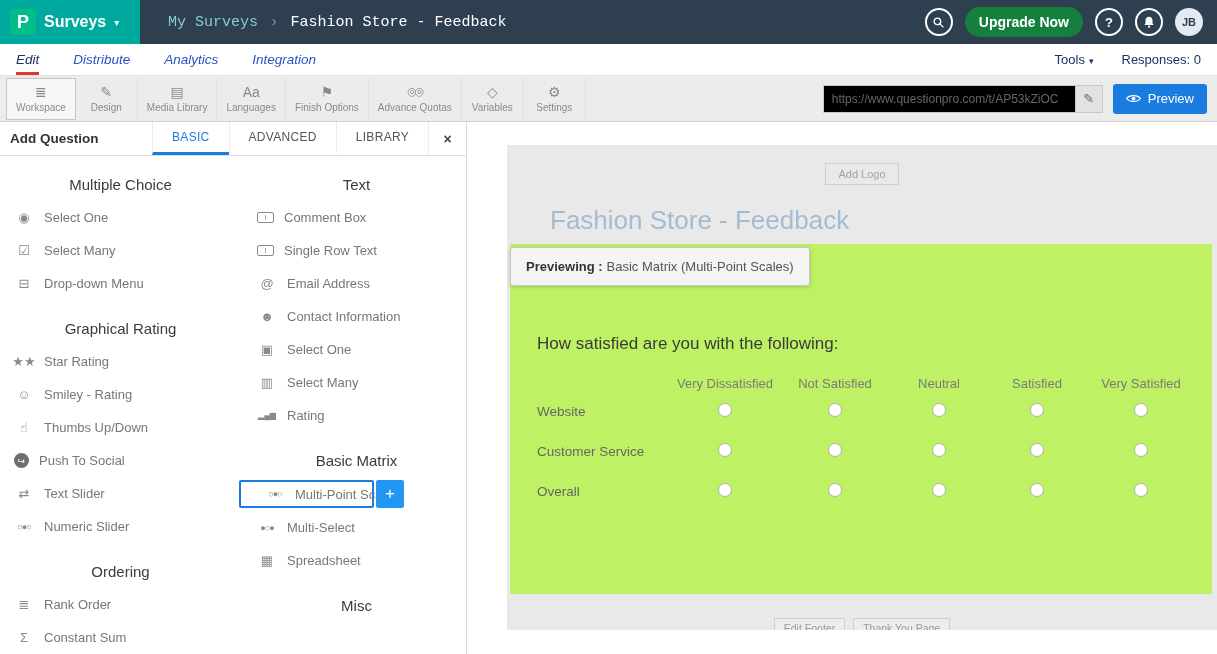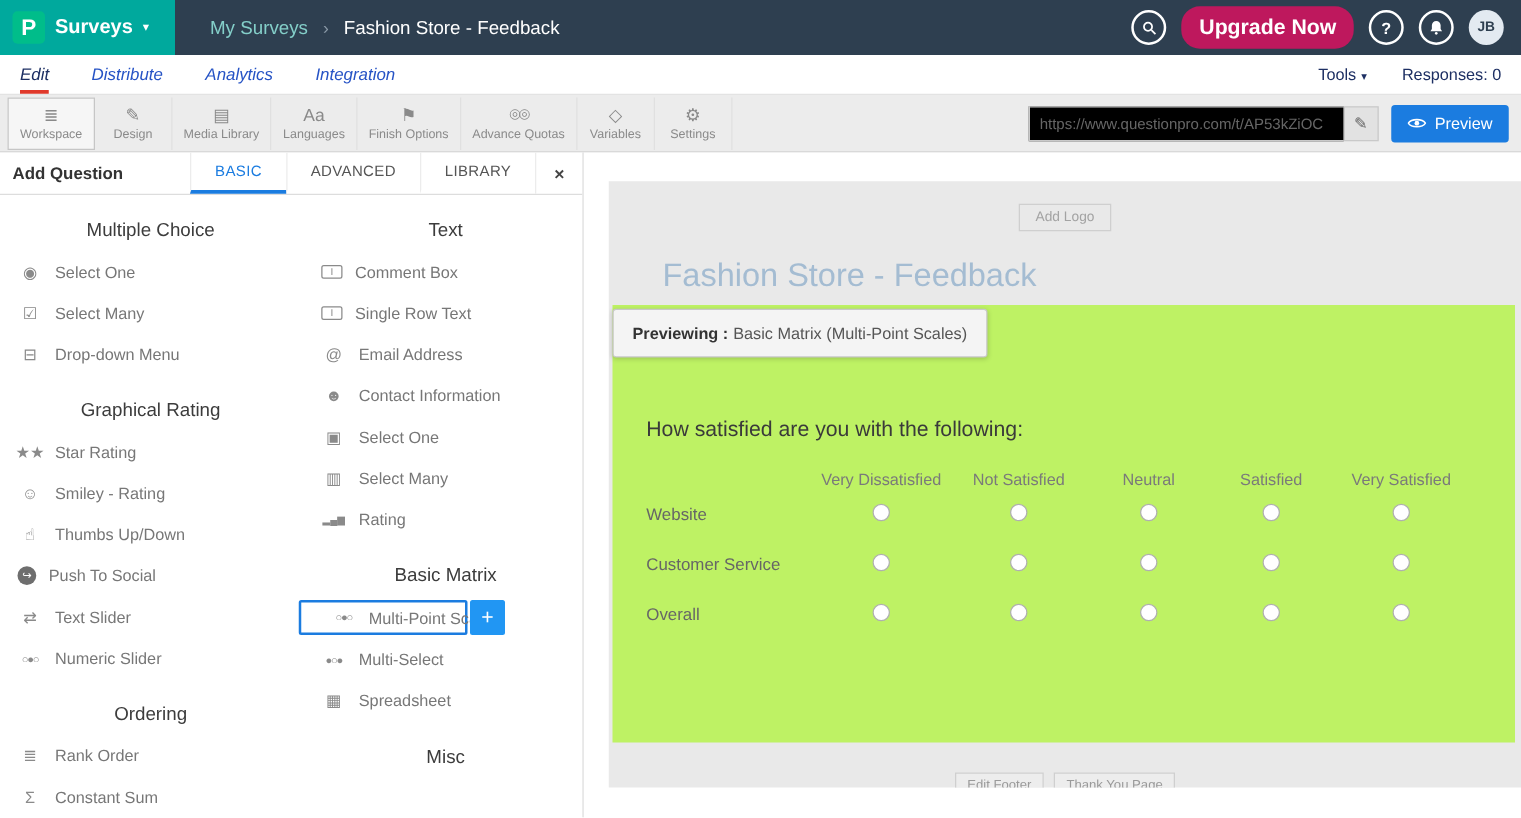--- a/index.html
+++ b/index.html
@@ -6,27 +6,27 @@
   body { width:1217px; height:654px; overflow:hidden; background:#fff;
          font-family:"Liberation Sans","DejaVu Sans",sans-serif; }
   [data-interactable="true"] { cursor:pointer; }
 
   
   .topbar { height:44px; background:#2e3f50; display:flex; align-items:center; }
   .logo-block { width:140px; height:100%; background:#00a99d; display:flex; align-items:center; gap:8px; padding-left:10px; }
   .p-square { width:26px; height:26px; background:#00bd8a; color:#fff; border-radius:4px; font-weight:bold; font-size:18px; display:flex; align-items:center; justify-content:center; }
   .product { color:#fff; font-size:16px; font-weight:bold; }
   .w-caret { color:#fff; font-size:10px; }
-  .crumbs { margin-left:28px; display:flex; align-items:flex-start; gap:12px; font-size:15px; }
+  .crumbs { margin-left:28px; display:flex; align-items:flex-start; gap:12px; font-size:15px;font-family:Liberation Mono, monospace; }
   .crumb-parent { color:#84cfc9; }
   .crumb-sep { color:#8b9aa8; font-size:14px; }
   .crumb-current { color:#fff; }
   .topbar-right { margin-left:auto; display:flex; align-items:center; gap:12px; padding-right:14px; }
   .circle-btn { width:28px; height:28px; border:2px solid #fff; border-radius:50%; display:flex; align-items:center; justify-content:center; color:#fff; font-size:13px; font-weight:bold; flex-shrink:0; }
-  .upgrade { background:#be185d; color:#fff; font-size:17px; font-weight:bold; padding:7px 14px; border-radius:15px; white-space:nowrap; }
+  .upgrade { background:#15803d; color:#fff; font-size:14px; font-weight:bold; padding:7px 14px; border-radius:15px; white-space:nowrap; }
   .avatar { width:28px; height:28px; border-radius:50%; background:#e3eaf1; color:#2e3f50; font-size:11px; font-weight:bold; display:flex; align-items:center; justify-content:center; }
 
   
   .navbar { height:32px; border-bottom:1px solid #e3e3e3; display:flex; align-items:stretch; padding:0 16px; background:#fff; }
   .nav-tab { display:flex; align-items:center; margin-right:34px; font-size:13.5px; color:#2653c5; border-bottom:3px solid transparent; padding-top:2px;font-style:italic; }
   .nav-tab.active { color:#1d2f63; border-bottom-color:#e0392b; }
   .nav-right { margin-left:auto; display:flex; gap:28px; align-items:center; font-size:13px; color:#1d2f63; }
   .nr-caret { font-size:9px; margin-left:4px; }
 
   
@@ -36,21 +36,21 @@
   .tool-icon { font-size:14px; color:#8a8a8a; line-height:1; height:15px; display:flex; align-items:center; }
   .tool-icon.narrow { letter-spacing:-2px; font-size:11px; }
   .tool-label { font-size:10px; color:#8a8a8a; white-space:nowrap; }
   .toolbar-right { margin-left:auto; display:flex; align-items:center; gap:10px; }
   .url-group { display:flex; }
   .url-input { width:252px; height:28px; border:1px solid #c9c9c9; background:#000000; font-size:12px; color:#666; padding:0 8px; border-right:none; font-family:inherit; outline:none; }
   .url-edit { width:28px; height:28px; border:1px solid #c9c9c9; background:#e2e2e2; color:#666; display:flex; align-items:center; justify-content:center; font-size:13px; }
   .preview-btn { height:30px; background:#1b7ce0; color:#fff; border:none; border-radius:3px; display:flex; align-items:center; gap:7px; padding:0 13px; font-size:13px; font-family:inherit; }
 
   
-  .content { display:flex; height:532px; }
+  .content { display:flex; height:532px;gap:20px; }
 
   
   .panel { width:467px; border-right:1px solid #d8d8d8; background:#fff; flex-shrink:0; overflow:hidden; }
   .panel-head { height:34px; display:flex; align-items:stretch; border-bottom:1px solid #ddd; }
   .panel-title { flex:1; display:flex; align-items:center; padding-left:10px; font-size:13.5px; font-weight:bold; color:#333; }
   .panel-tab { display:flex; align-items:center; justify-content:center; padding:0 19px; font-size:12px; color:#555; border-left:1px solid #ececec; border-bottom:3px solid transparent; letter-spacing:.3px; }
   .panel-tab.active { color:#1b7ce0; border-bottom-color:#1b7ce0; }
   .panel-close { width:38px; display:flex; align-items:center; justify-content:center; color:#444; font-size:14px; font-weight:bold; border-left:1px solid #ececec; }
   .panel-body { display:flex; height:498px; overflow:hidden; }
   .q-col { width:233px; flex-shrink:0;text-align:center; }

